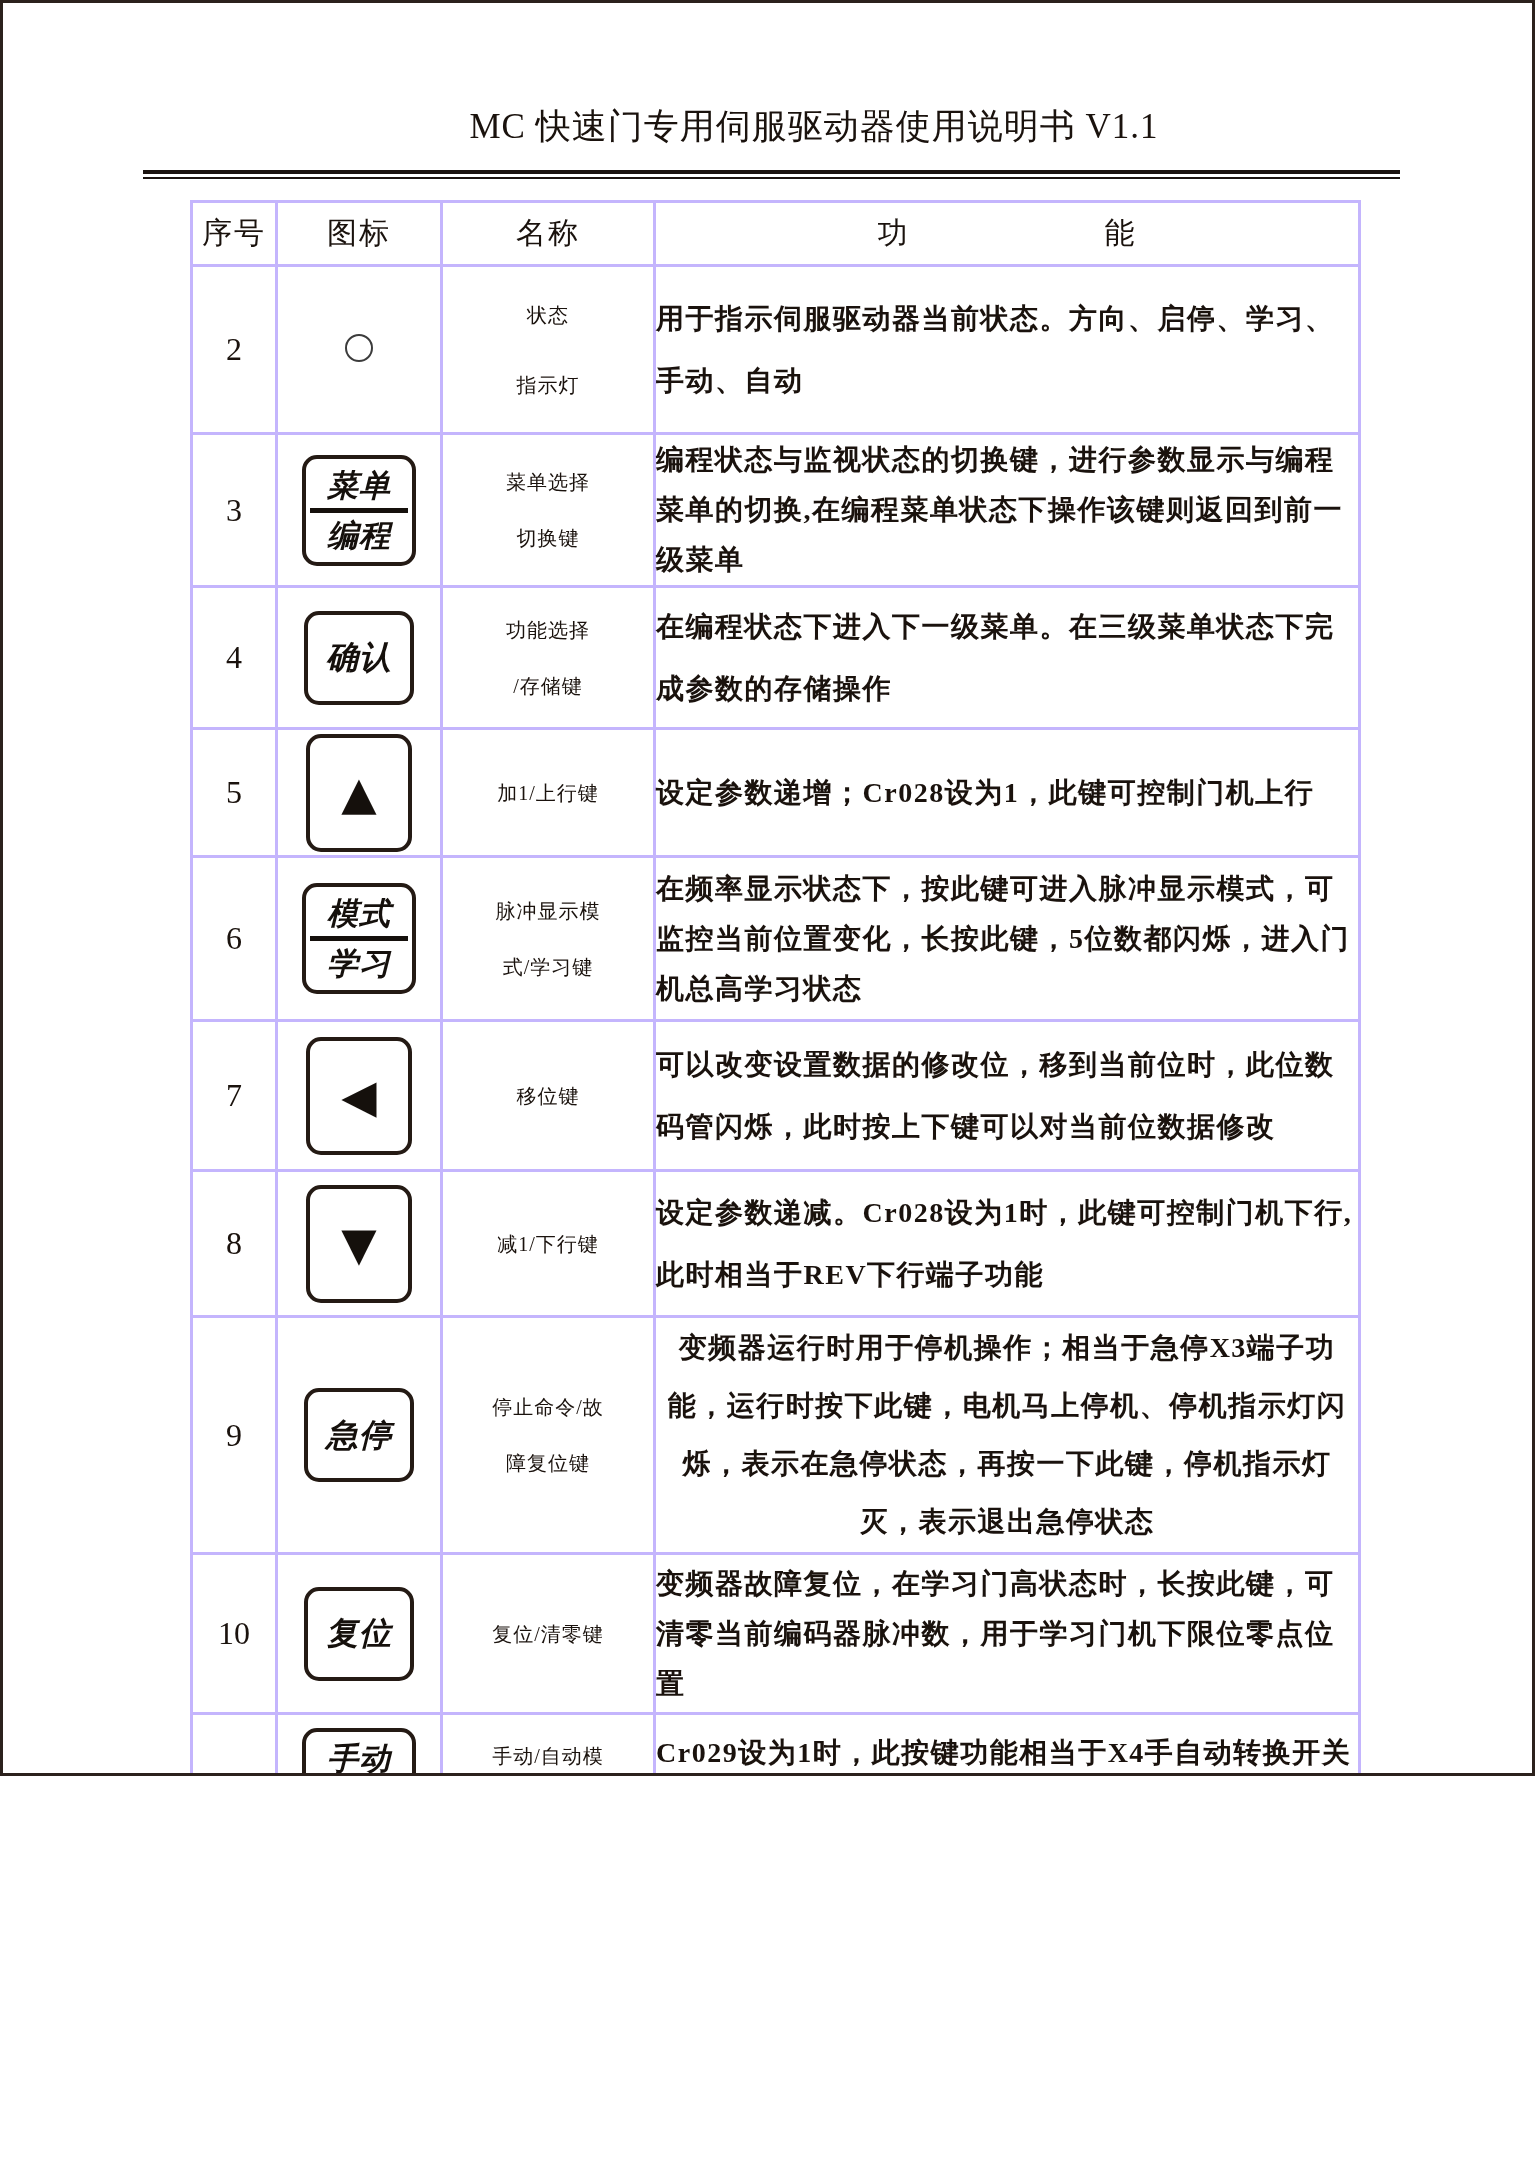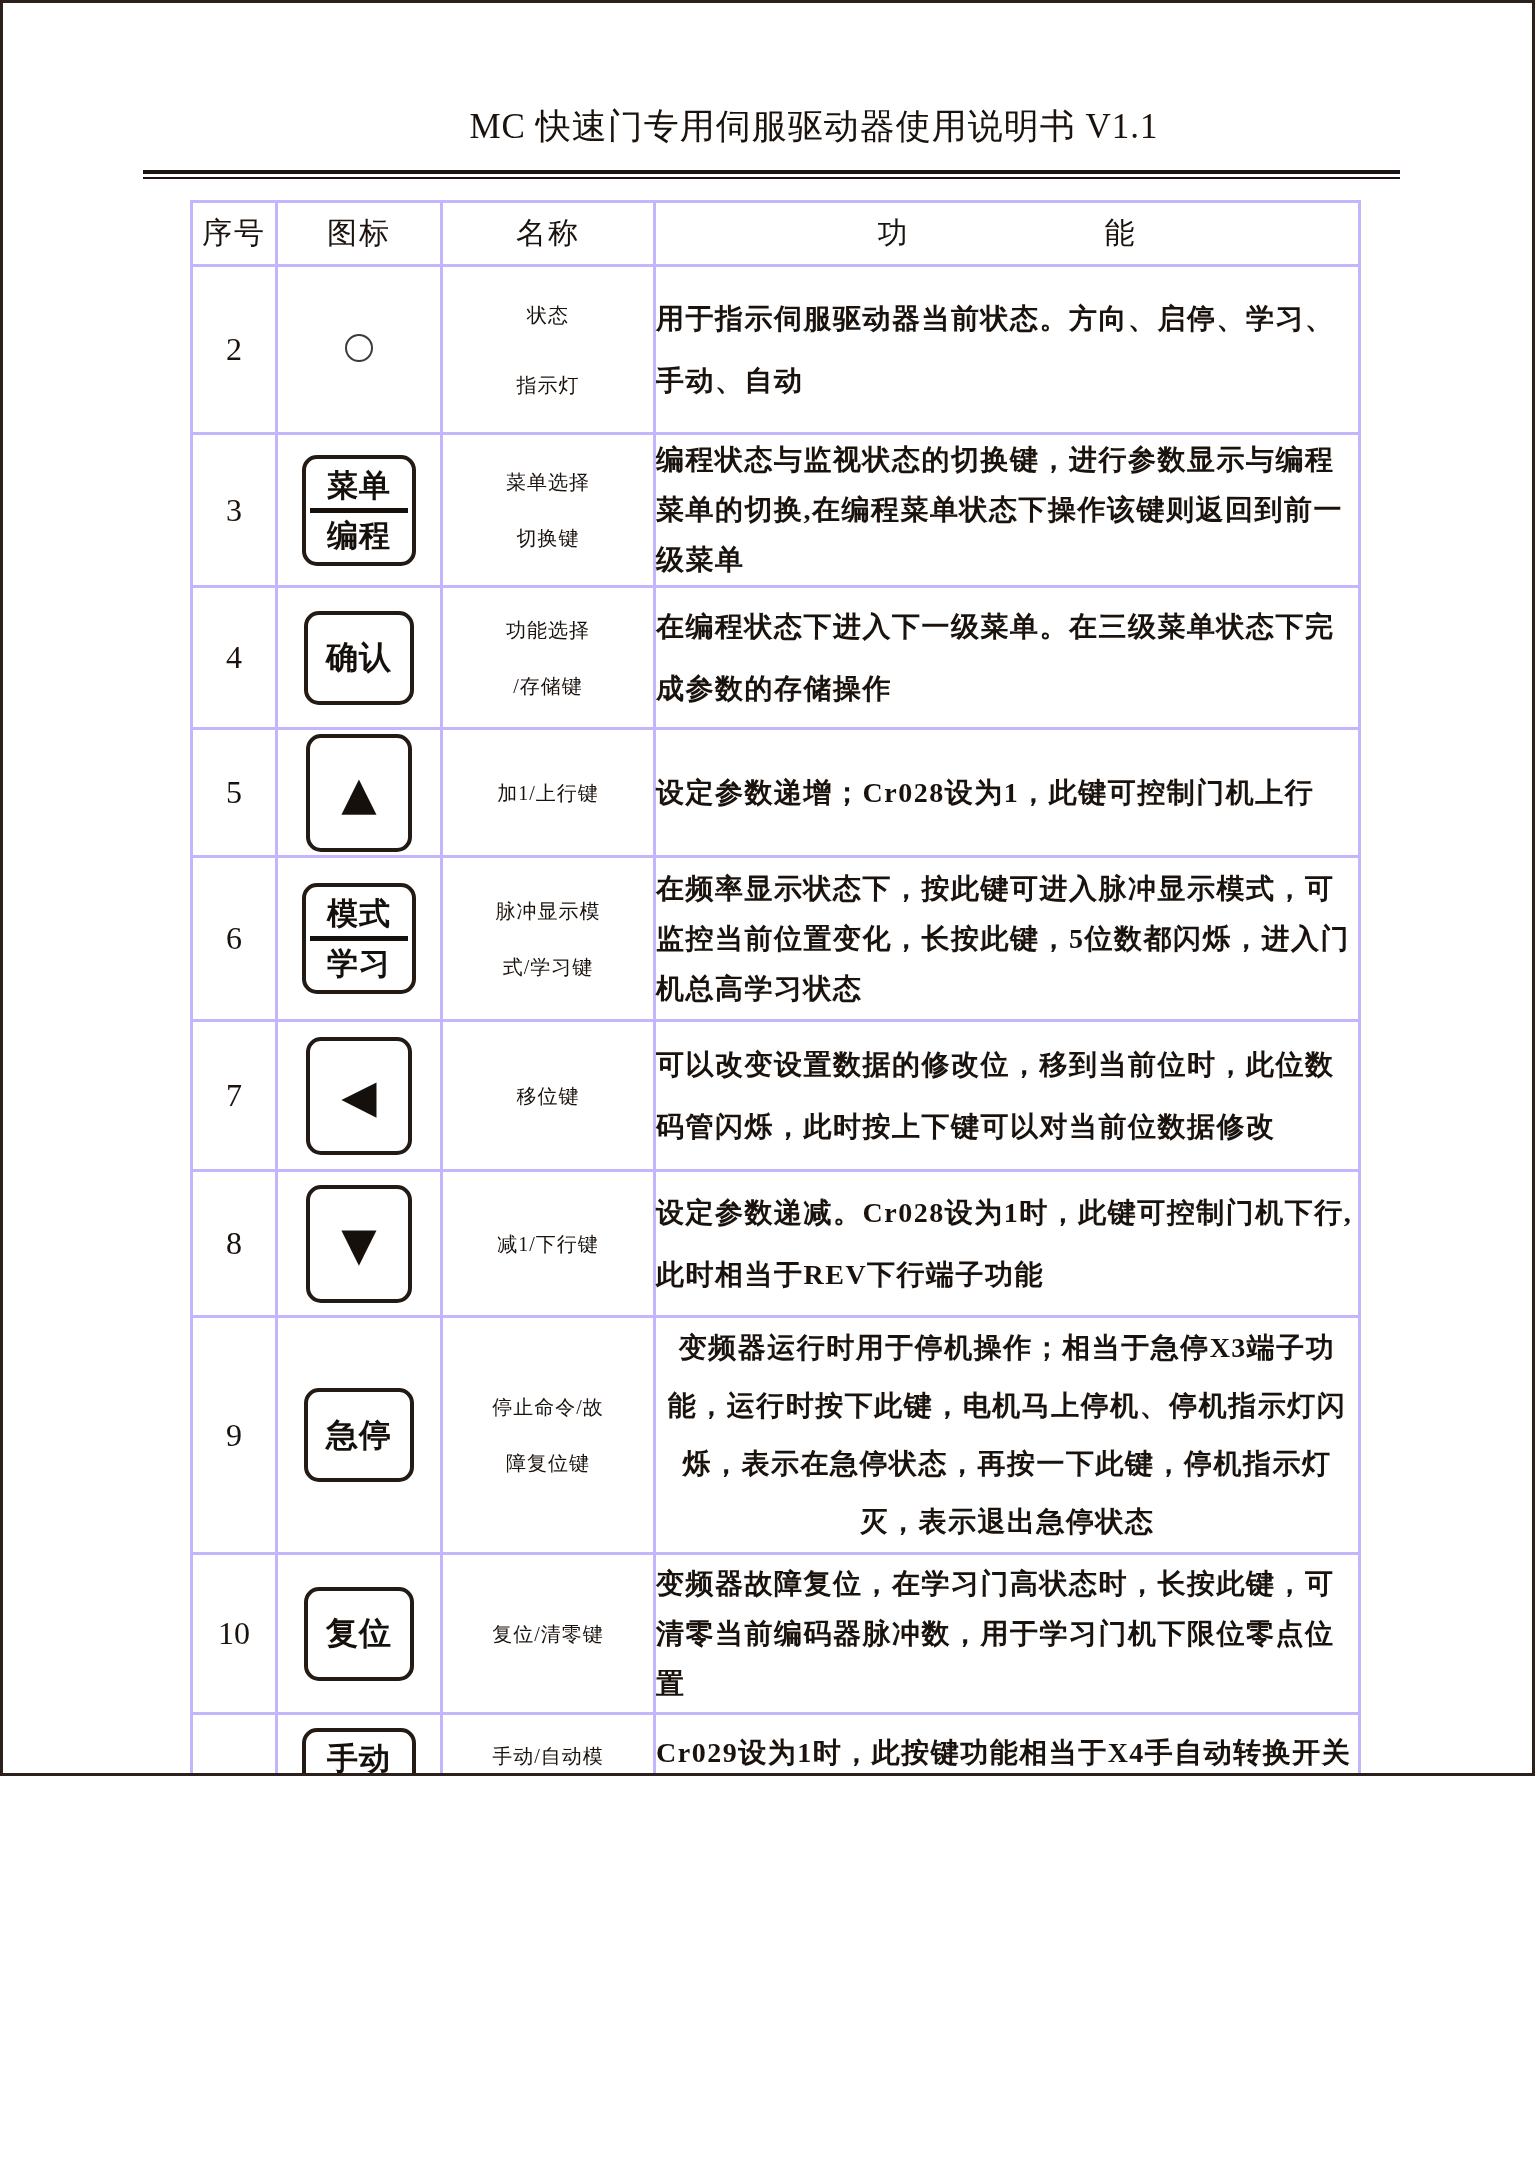--- a/index.html
+++ b/index.html
@@ -44,21 +44,21 @@
   th.fn { }
   .fn-wrap { display:flex; justify-content:center; gap:195px; }
 
   tr.r2  { height:168px; } tr.r3  { height:146px; }
   tr.r4  { height:142px; } tr.r5  { height:128px; }
   tr.r6  { height:164px; } tr.r7  { height:150px; }
   tr.r8  { height:146px; } tr.r9  { height:237px; }
   tr.r10 { height:160px; } tr.r11 { height:140px; }
 
   td.c-index { text-align:center; font-size:32px; }
-  td.c-icon  { text-align:center; }
+  td.c-icon  { text-align:center;font-style:italic; }
   td.c-name  { text-align:center; font-size:20px; letter-spacing:1px; line-height:56px; }
   tr.r2 td.c-name { line-height:70px; }
   td.c-func  { font-size:28px; letter-spacing:1.5px; line-height:62px;
                padding-left:16px; padding-right:20px;font-weight:bold; }
   tr.r3 td.c-func, tr.r6 td.c-func, tr.r10 td.c-func { line-height:50px; }
   tr.r9 td.c-func { line-height:58px;text-align:center; }
 
   
   .led-circle {
     display:inline-block; width:24px; height:24px;

